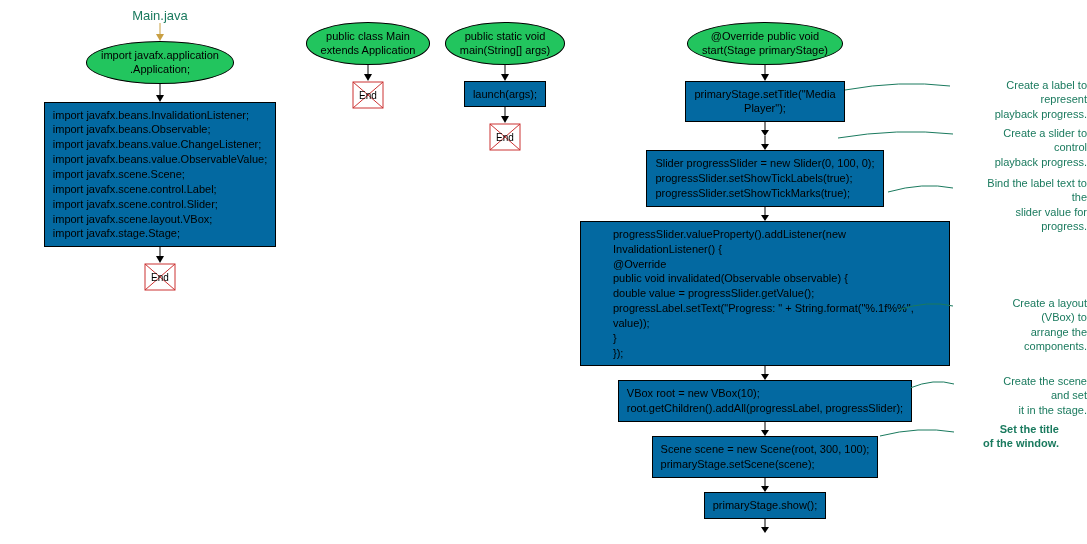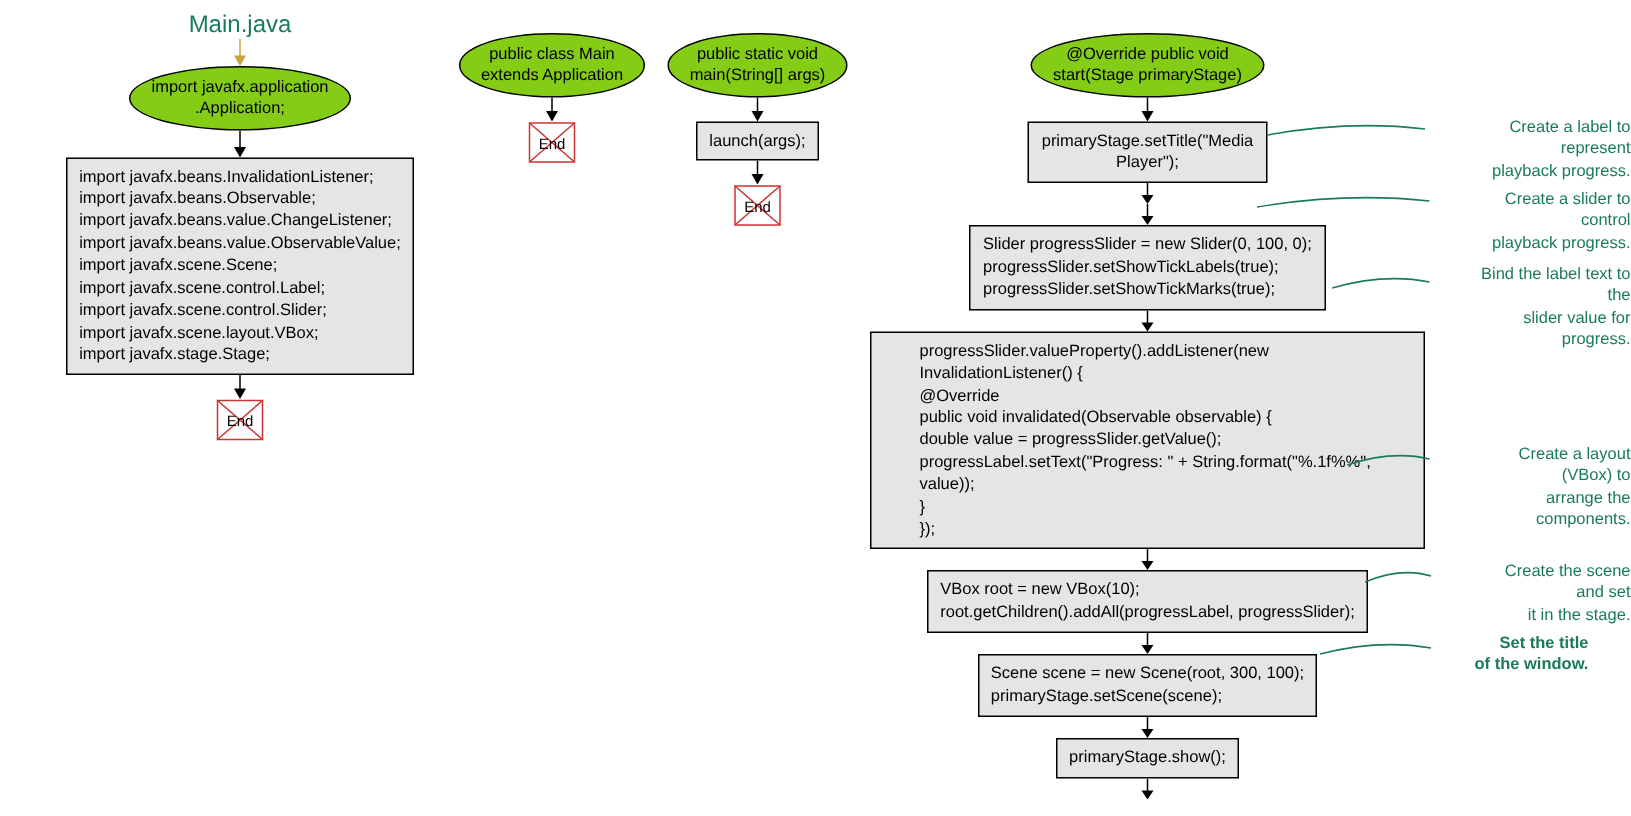--- a/index.html
+++ b/index.html
@@ -8,36 +8,36 @@
     padding: 0;
     font-family: Arial, sans-serif;
     font-size: 11px;
     background: #fff;
     width: 1087px;
     height: 544px;
     position: relative;
   }
   .filename {
     color: #1a7a5e;
-    font-size: 16px;
+    font-size: 13px;
     text-align: center;
   }
   .ellipse {
     border: 1px solid #000;
     border-radius: 50%;
     padding: 6px 14px;
     text-align: center;
-    background: #84cc16;
+    background: #22c55e;
     display: inline-block;
     line-height: 1.3;
   }
   .box {
     border: 1px solid #000;
     padding: 5px 8px;
-    background: #e5e5e5;
+    background: #0369a1;
     text-align: left;
     line-height: 1.35;
   }
   .box.center { text-align: center; }
   .end-node {
     width: 32px;
     height: 38px;
     position: relative;
     margin: 0 auto;
   }

